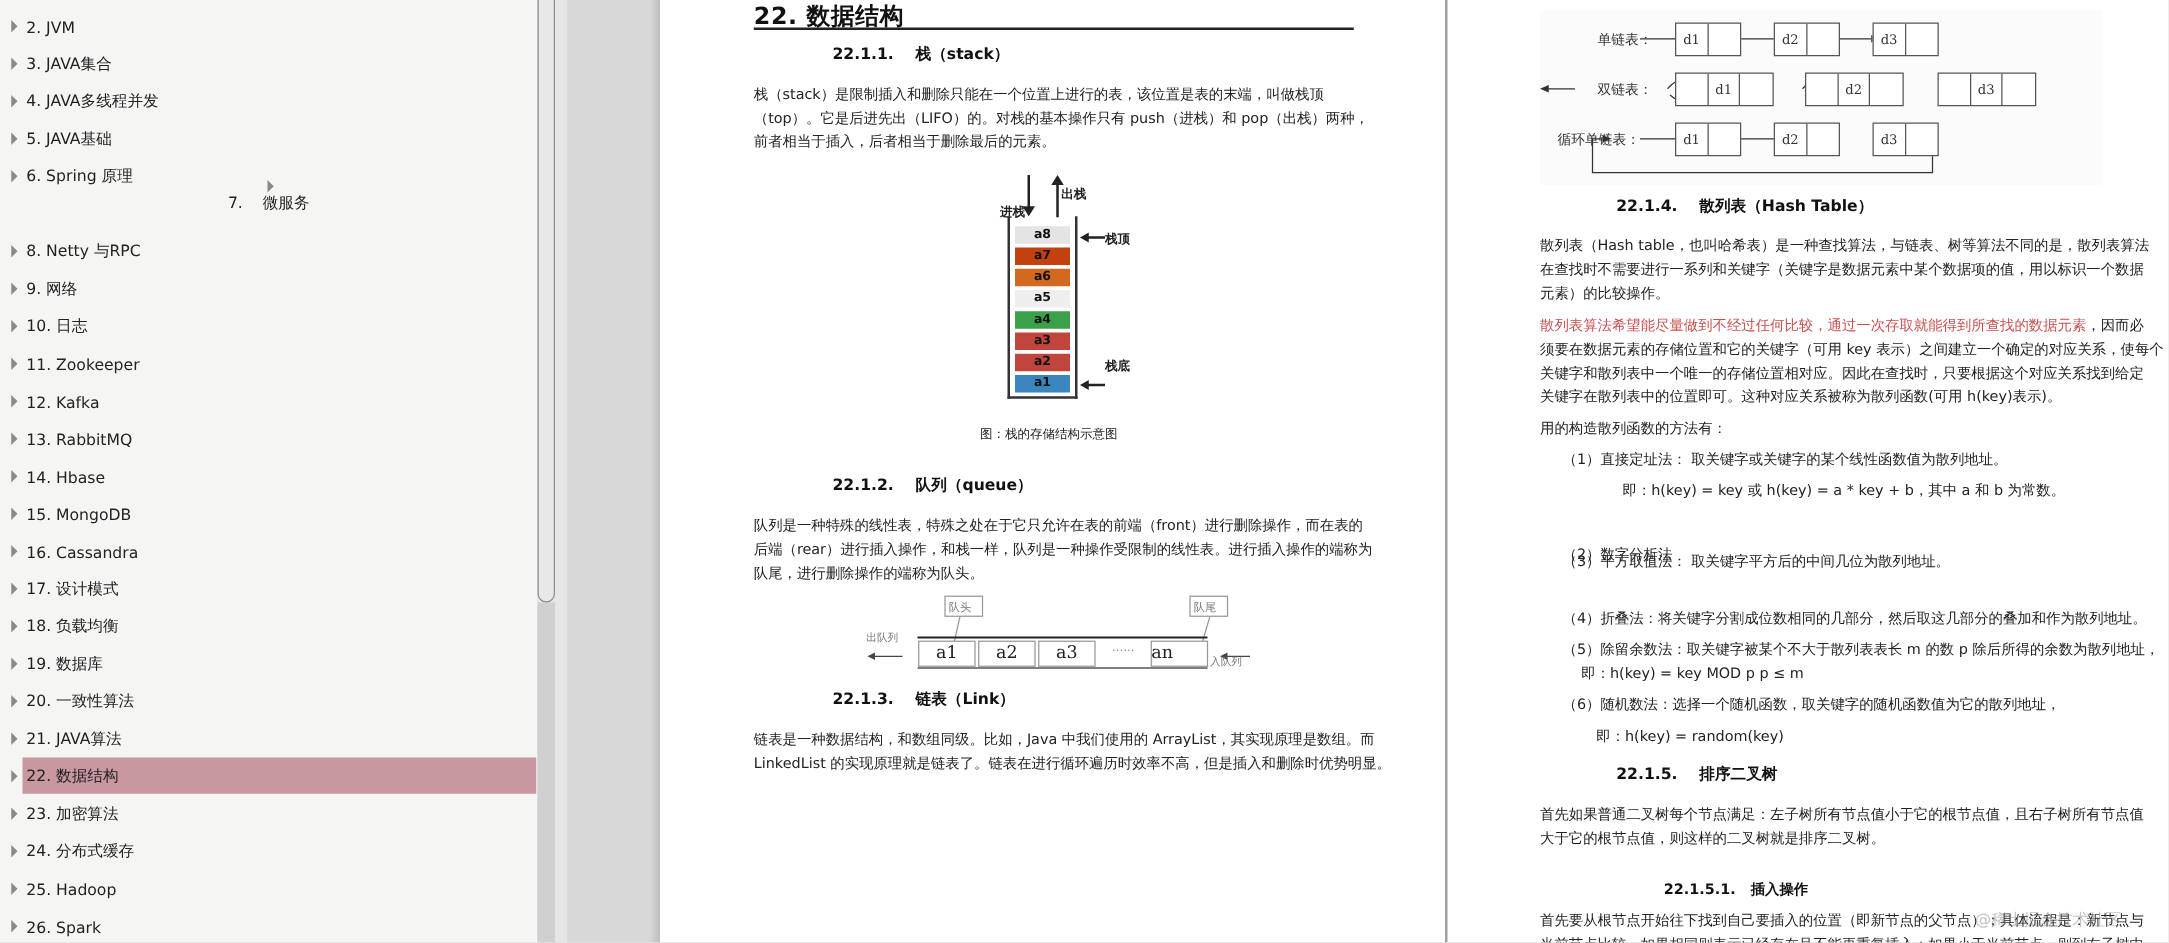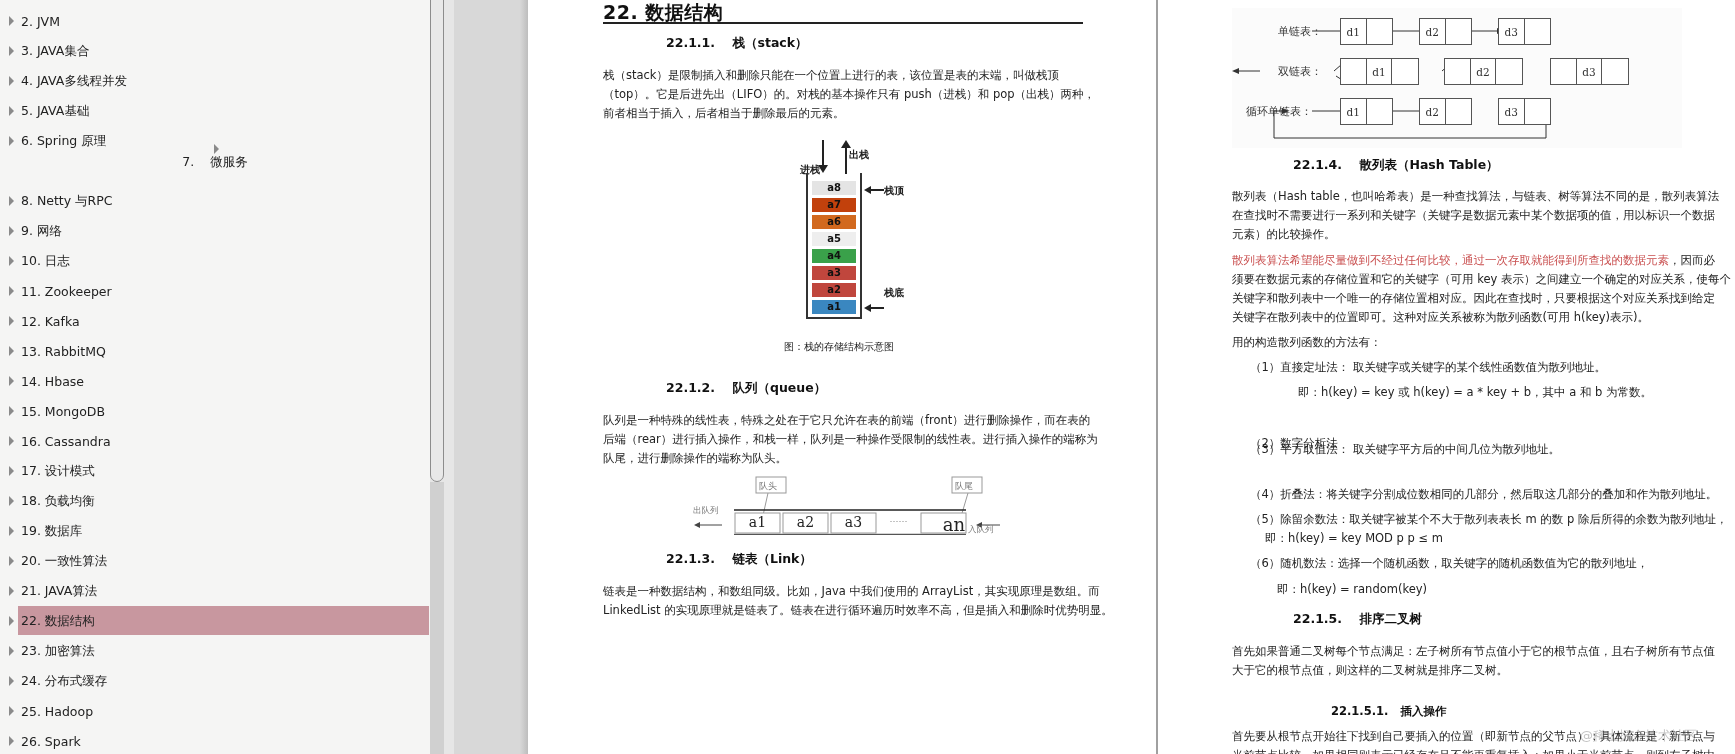--- a/index.html
+++ b/index.html
@@ -233,21 +233,21 @@
   <polygon points="286,50 292,47 292,53" fill="#444"></polygon>
 </svg>
 <div style="position:absolute; left:759px; top:480px; font-size:9px; color:#777; font-family:'DejaVu Serif',serif;">队头</div>
 <div style="position:absolute; left:955px; top:480px; font-size:9px; color:#777; font-family:'DejaVu Serif',serif;">队尾</div>
 <div style="position:absolute; left:693px; top:505px; font-size:8.5px; color:#777;">出队列</div>
 <div style="position:absolute; left:968px; top:503px; font-size:8.5px; color:#777;margin-top:21px;">入队列</div>
 <div style="position:absolute; left:735px; top:514px; width:45px; text-align:center; font-size:14px; font-family:'DejaVu Serif',serif;">a1</div>
 <div style="position:absolute; left:783px; top:514px; width:45px; text-align:center; font-size:14px; font-family:'DejaVu Serif',serif;">a2</div>
 <div style="position:absolute; left:831px; top:514px; width:45px; text-align:center; font-size:14px; font-family:'DejaVu Serif',serif;">a3</div>
 <div style="position:absolute; left:876px; top:514px; width:45px; text-align:center; font-size:9px; color:#888;">……</div>
-<div style="position:absolute; left:921px; top:514px; width:66px; text-align:center; font-size:18px; font-family:'DejaVu Serif',serif;">an</div>
+<div style="position:absolute; left:921px; top:514px; width:66px; font-size:14px; font-family:'DejaVu Serif',serif;">an</div>
 
 <div class="h2" style="left:666px; top:551px;"><span>22.1.3.</span>    <span>链表（Link）</span></div>
 <div class="p" style="left:603px; top:582px;">
   <div>链表是一种数据结构，和数组同级。比如，Java 中我们使用的 ArrayList，其实现原理是数组。而</div>
   <div>LinkedList 的实现原理就是链表了。链表在进行循环遍历时效率不高，但是插入和删除时优势明显。</div>
 </div>
 
 <div class="ll-area">
   <svg style="position:absolute; left:0; top:0;" width="450" height="140">
 

